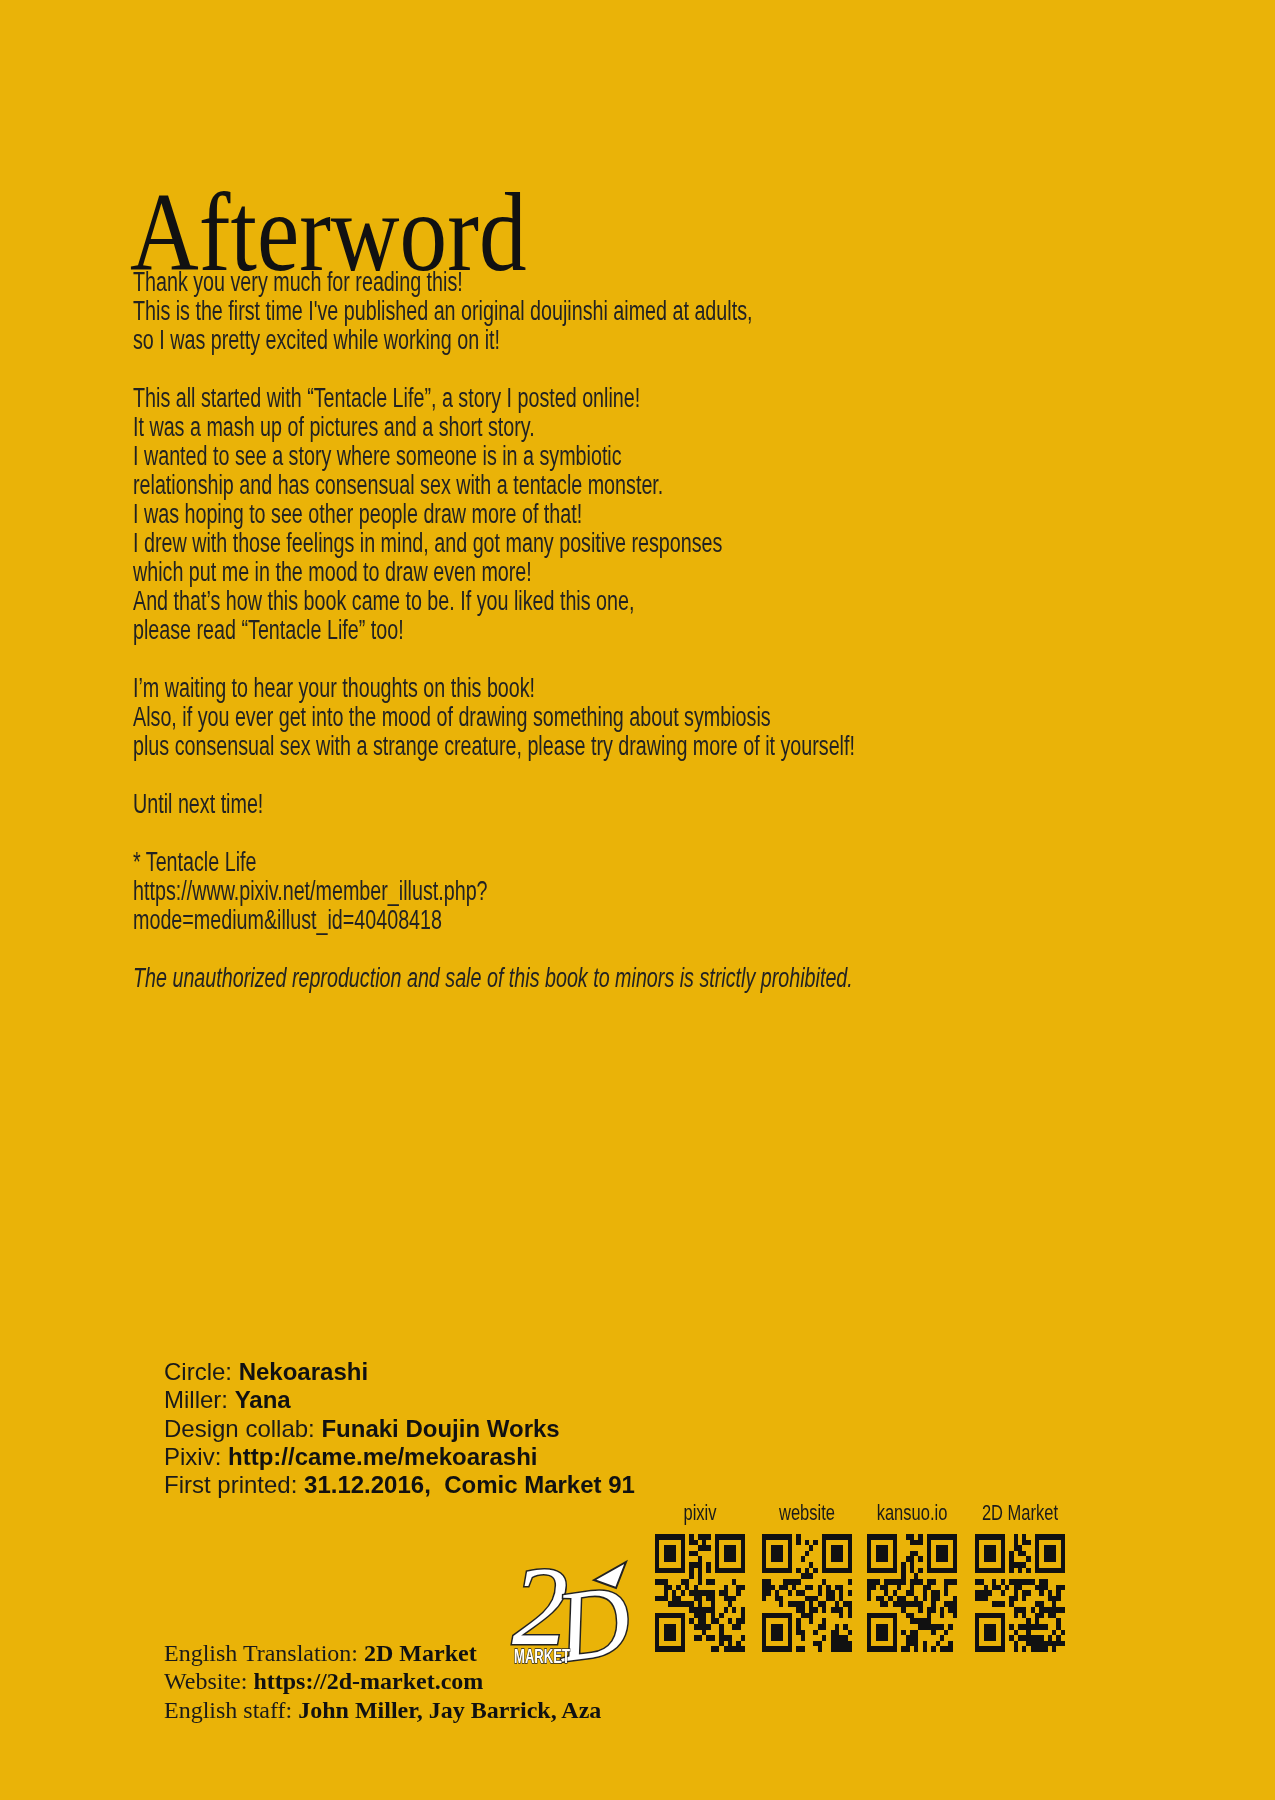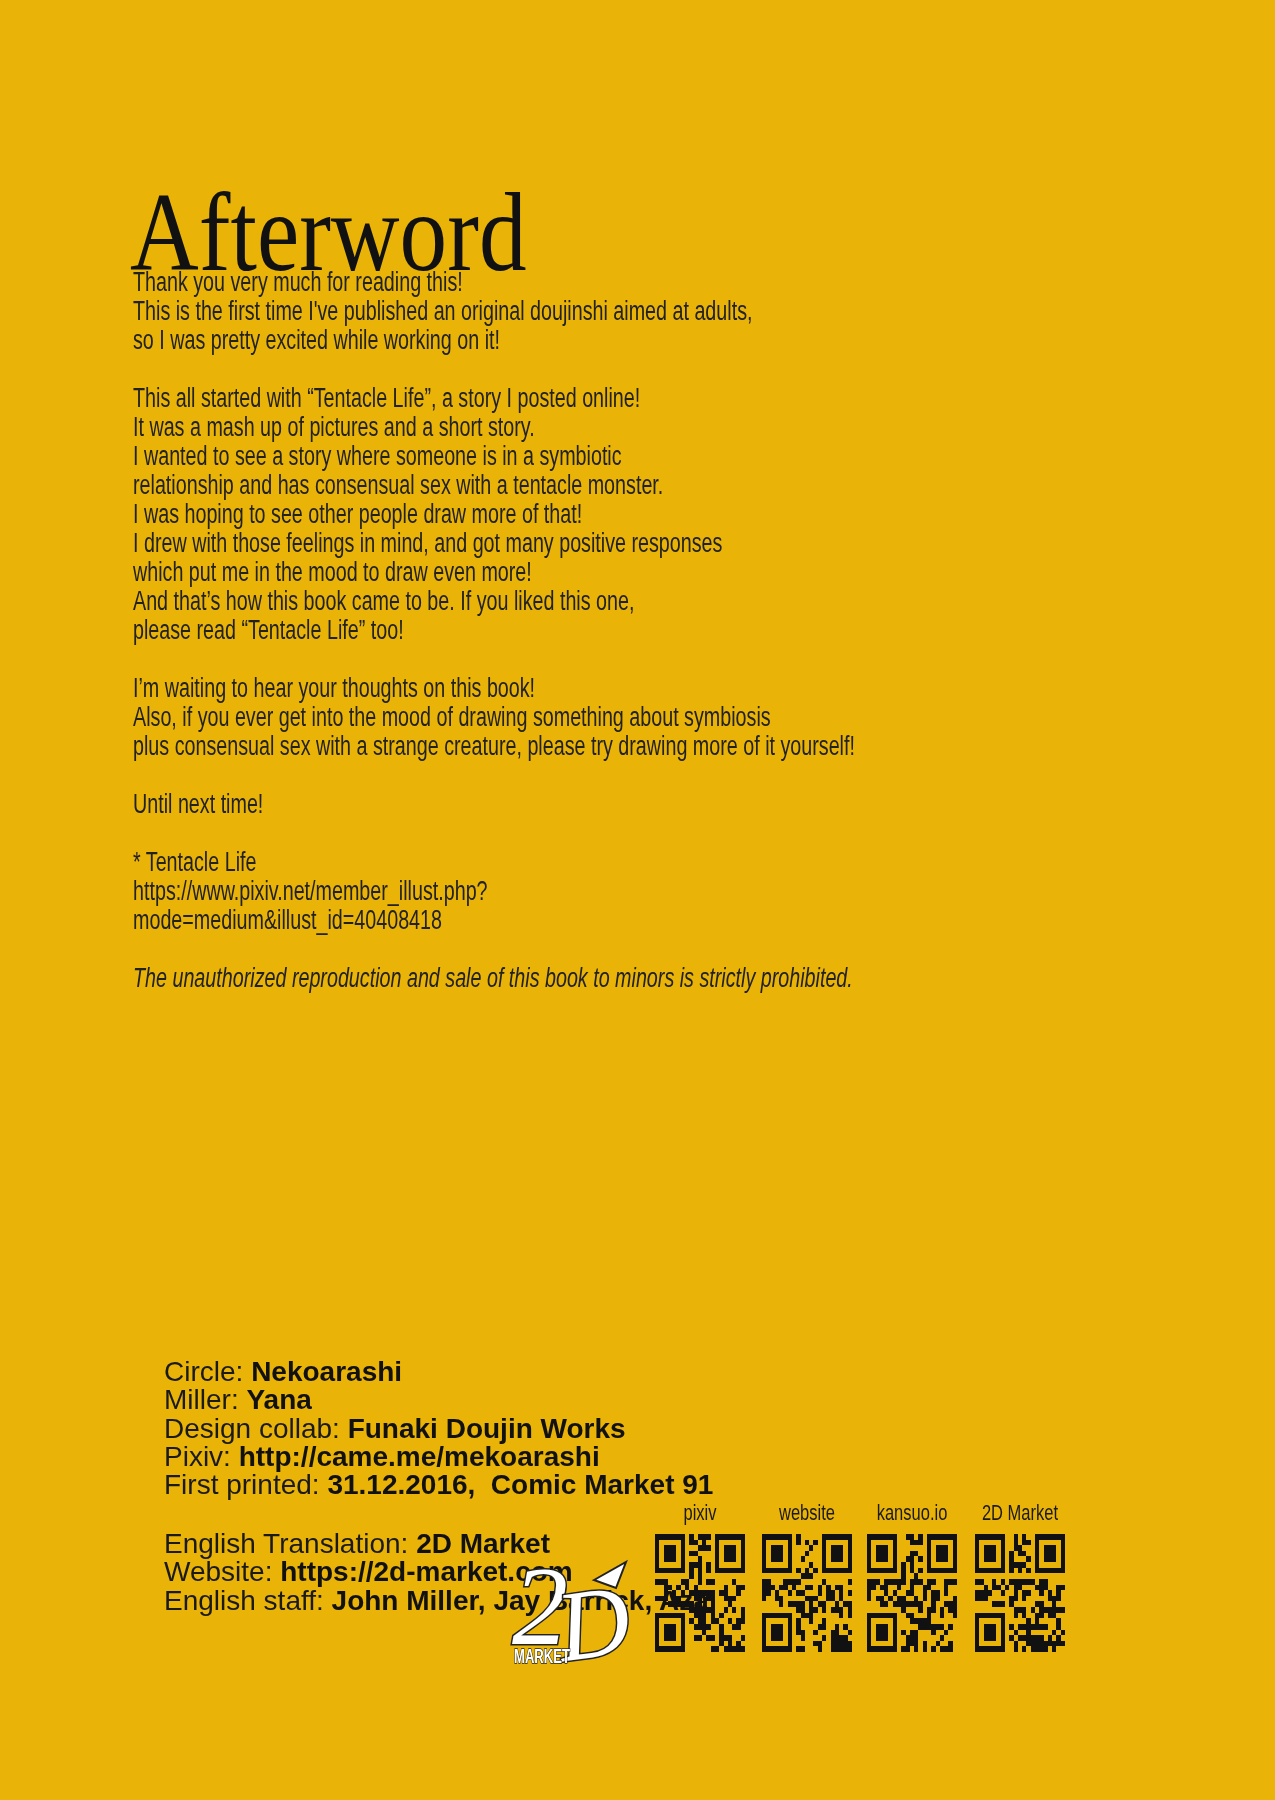--- a/index.html
+++ b/index.html
@@ -42,27 +42,27 @@
     line-height:29px;
     font-style:italic;
     color:#222;
     transform:scaleX(0.73);
     transform-origin:left top;
     white-space:nowrap;
   }
   .credits{
     position:absolute;
     left:164px;
-    font-size:28px;
+    font-size:24px;
     line-height:28.3px;
     color:#1a1a1a;
     white-space:nowrap;
   }
   .credits-main{top:1358px;}
-  .credits-translation{top:1530px;}
+  .credits-translation{top:1639px;font-family:Liberation Serif, serif;}
   .credits .val{font-weight:700;color:#111;}
   .qr-item{
     position:absolute;
     top:1534px;
     width:90px;height:118px;
   }
   .qr-label{
     position:absolute;
     top:-33px;left:50%;
     transform:translateX(-50%) scaleX(0.75);

